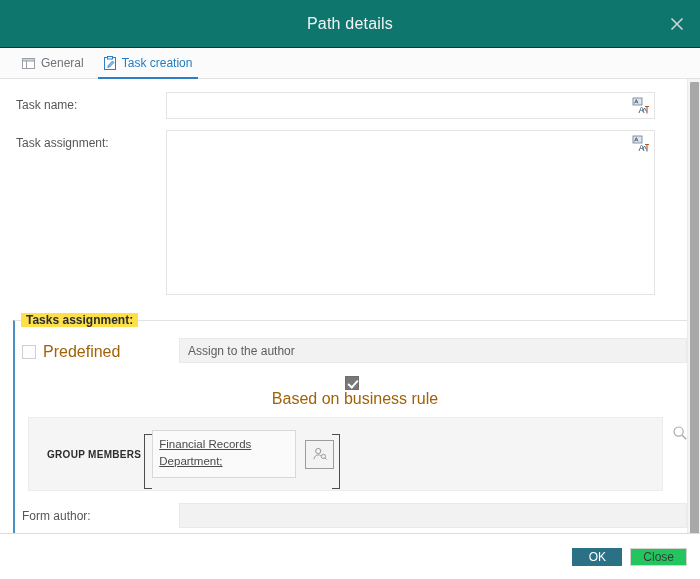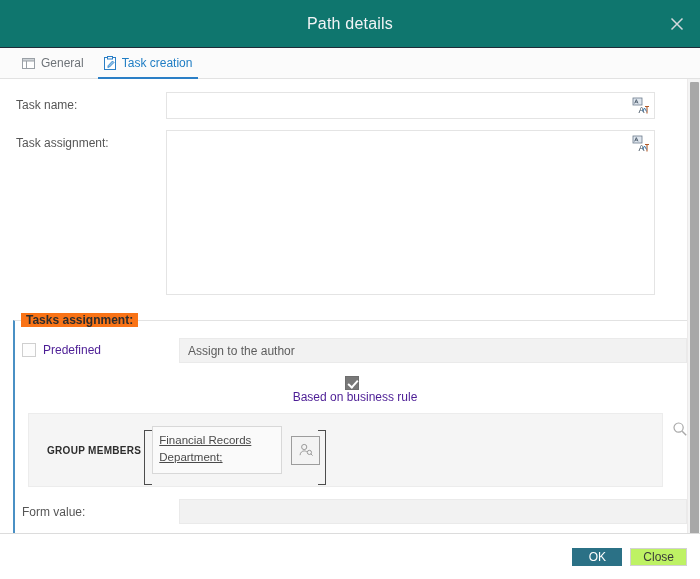--- a/index.html
+++ b/index.html
@@ -181,21 +181,21 @@
     width: 675px;
     box-sizing: border-box;
     border-left: 2px solid #4a90c4;
     border-top: 1px solid #e2e2e2;
     padding: 0 0 10px 0;
   }
   .assign-legend {
     position: absolute;
     left: 6px;
     top: -8px;
-    background: #f97316;
+    background: #fde047;
     padding: 0 5px;
     font-size: 12px;
     font-weight: bold;
     color: #2d2d2d;
   }
   .chk-row {
     display: flex;
     align-items: center;
     padding-left: 7px;
     box-sizing: border-box;
@@ -220,22 +220,22 @@
     position: absolute;
     left: 4px;
     top: 1px;
     width: 4px;
     height: 8px;
     border: solid #ffffff;
     border-width: 0 2px 2px 0;
     transform: rotate(42deg);
   }
   .chk-label {
-    font-size: 12px;
-    color: #4c1d95;
+    font-size: 16px;
+    color: #a16207;
     cursor: pointer;
     white-space: nowrap;
   }
   .readonly-box {
     background: #f2f2f2;
     border: 1px solid #eaeaea;
     box-sizing: border-box;
     height: 25px;
     display: flex;
     align-items: center;
@@ -294,21 +294,21 @@
     font-weight: bold;
     color: #2d2d2d;
     letter-spacing: .3px;
     white-space: nowrap;
     margin-right: 11px;
   }
   .rule-value {
     border: 1px solid #d8d8d8;
     background: #fafafa;
     box-sizing: border-box;
-    width: 130px;
+    width: 144px;
     height: 48px;
     padding: 5px 6px;
     line-height: 17px;
   }
   .rule-value a {
     color: #4a4a4a;
     text-decoration: underline;
     font-size: 11.5px;
     cursor: pointer;
   }
@@ -347,21 +347,21 @@
     cursor: pointer;
     padding: 0 12px;
     box-sizing: border-box;
   }
   .btn-ok {
     background: #2b7186;
     color: #ffffff;
     border-color: #2b7186;
   }
   .btn-close {
-    background: #bef264;
+    background: #22c55e;
     color: #3a3a3a;
     border-color: #d2d2d2;
   }
 </style>
 </head>
 <body>
 
 <div class="dialog">
 
   <div class="titlebar">
@@ -465,21 +465,21 @@
           <span class="rule-search">
             <svg width="16" height="16" viewBox="0 0 16 16" aria-hidden="true">
               <circle cx="6.6" cy="6.6" r="4.6" fill="none" stroke="#a8a8a8" stroke-width="1.2"></circle>
               <path d="M10.2 10.2 L14.2 14.2" stroke="#a8a8a8" stroke-width="1.4" fill="none"></path>
             </svg>
           </span>
         </div>
 
 
         <div class="field-row" style="margin-top:12px; padding-left:7px;">
-          <div class="field-label" style="width:157px; min-width:157px;">Form value:</div>
+          <div class="field-label" style="width:157px; min-width:157px;">Form author:</div>
           <div class="readonly-box" style="width:508px;"></div>
         </div>
 
       </div>
     </div>
 
     <div class="scrollbar">
       <div class="scroll-thumb"></div>
     </div>
   </div>

